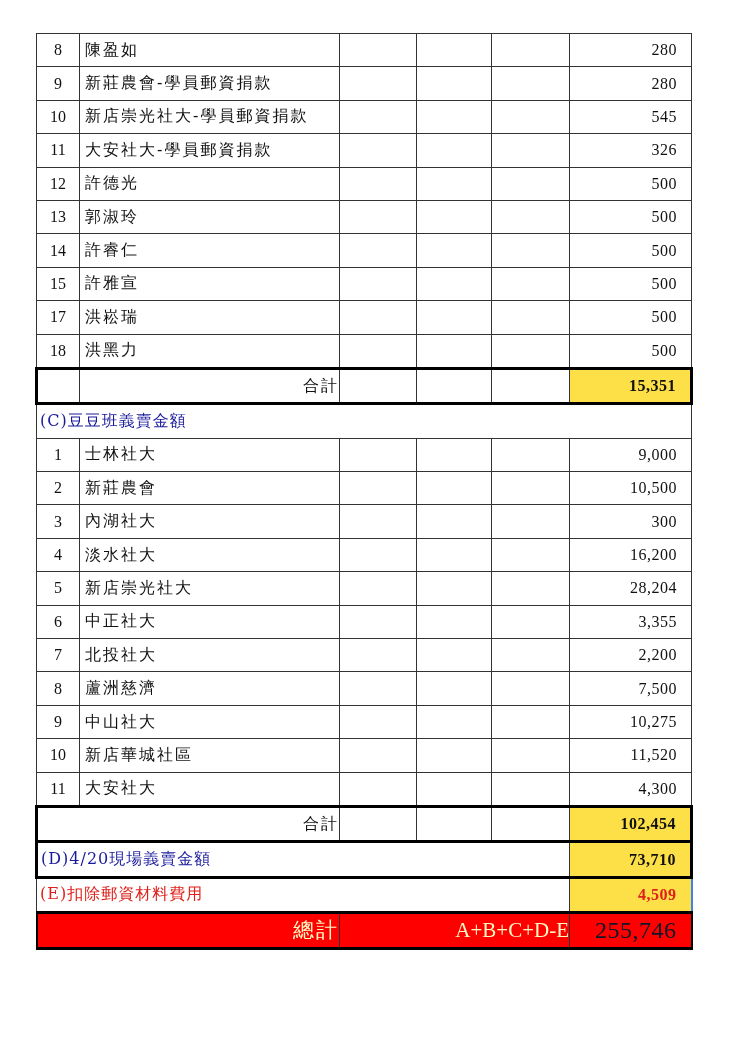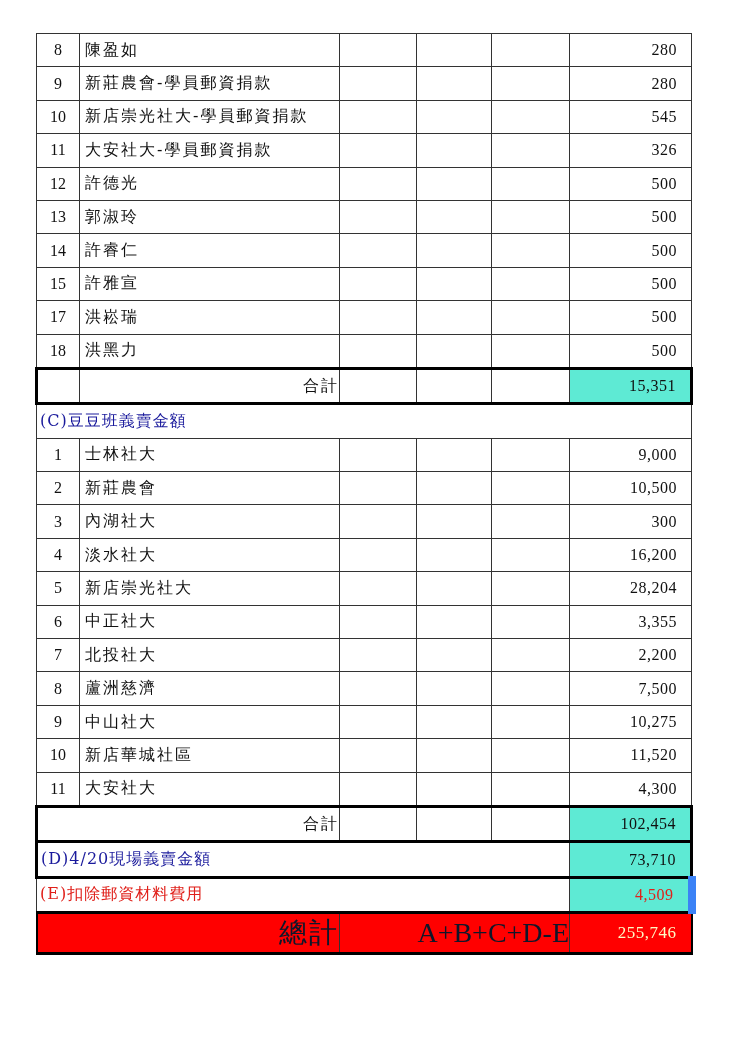--- a/index.html
+++ b/index.html
@@ -9,32 +9,32 @@
                 table-layout: fixed; width: 655px; }
   table.sheet td { border: 1px solid #333; height: 32.4px; padding: 0; font-size: 16px;
                    white-space: nowrap; overflow: hidden; }
   td.num { text-align: center; font-family: "Liberation Serif", serif; font-size: 19px; }
   td.name { padding-left: 5px !important; letter-spacing: 2px; margin-top: 20px; }
   td.amt { text-align: right; padding-right: 14px !important; font-family: "Liberation Serif", serif; font-size: 19px; letter-spacing: 0.5px; }
   td.center { text-align: right; letter-spacing: 2px; margin-top: 40px; }
   tr.subtotal td { border-top: 3px solid #000; border-bottom: 3px solid #000; }
   tr.subtotal td:first-child { border-left: 3px solid #000; }
   tr.subtotal td:last-child { border-right: 3px solid #000; }
-  .yellow { background: #5eead4; }
+  .yellow { background: #fde047; font-weight: bold; }
   tr.section td { border-left: 1px solid #333; border-right: 1px solid #333; }
   td.section-label { padding-left: 3px !important; letter-spacing: 1px; }
   .blue { color: #1a1a9c; }
   .red-text { color: #e0201a; }
   tr.thick td { border-top: 3px solid #000; border-bottom: 3px solid #000; }
   tr.thick td:first-child { border-left: 3px solid #000; border-radius: 14px; }
   tr.thick td:last-child { border-right: 3px solid #000; }
-  tr.grand td { background: #ff0000; color: #0f172a; border-top: 3px solid #000; border-bottom: 3px solid #000; font-size: 28px; }
+  tr.grand td { background: #ff0000; color: #fef9c3; border-top: 3px solid #000; border-bottom: 3px solid #000; font-size: 21px; }
   tr.grand td:first-child { border-left: 2px solid #000; }
   tr.grand td:last-child { border-right: 2px solid #000; }
-  tr.grand td.amt { color: #fef9c3; font-size: 17px; }
+  tr.grand td.amt { color: #0f172a; font-size: 24px; }
 </style>
 </head>
 <body>
 
 <table class="sheet">
   <colgroup>
     <col style="width:43px">
     <col style="width:260px">
     <col style="width:77px">
     <col style="width:75px">
@@ -234,21 +234,21 @@
       <td class="amt yellow">102,454</td>
     </tr>
 
     <tr class="thick">
       <td colspan="5" class="section-label blue">(D)4/20現場義賣金額</td>
       <td class="amt yellow">73,710</td>
     </tr>
 
     <tr>
       <td colspan="5" class="section-label red-text" style="border-left:1px solid #333;">(E)扣除郵資材料費用</td>
-      <td class="amt yellow red-text" style="border-right:8px solid #3b82f6;">4,509</td>
+      <td class="amt yellow red-text" style="border-right:2px solid #3b82f6;">4,509</td>
     </tr>
 
     <tr class="grand">
       <td colspan="2" class="center">總計</td>
       <td colspan="3" class="center" style="font-family:'Liberation Serif', serif; letter-spacing:0;">A+B+C+D-E</td>
       <td class="amt">255,746</td>
     </tr>
   </tbody>
 </table>
 

